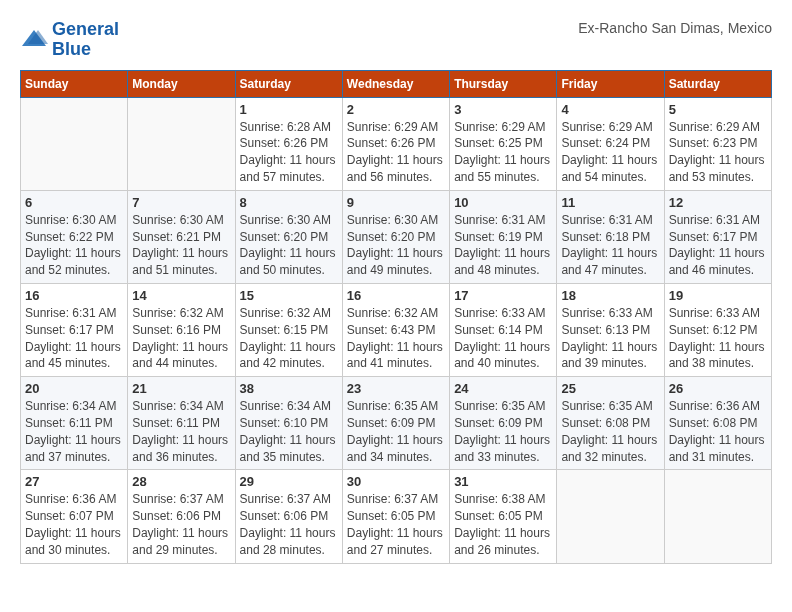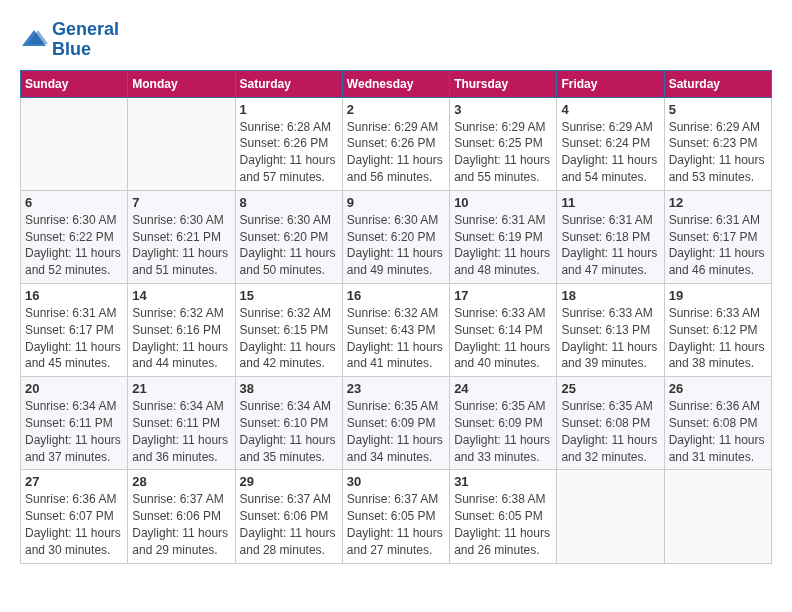--- a/index.html
+++ b/index.html
@@ -43,21 +43,21 @@
     .location {
       font-size: 14px;
       color: #555;
     }
     .calendar {
       width: 100%;
       border-collapse: collapse;
       font-size: 11px;
     }
     .calendar th {
-      background-color: #be185d;
+      background-color: #c2410c;
       color: #fff;
       padding: 6px 4px;
       text-align: left;
       font-size: 12px;
       border: 1px solid #2a6faa;
     }
     .calendar td {
       border: 1px solid #ccc;
       vertical-align: top;
       padding: 4px;
@@ -91,20 +91,21 @@
   <div class="logo">
     <svg class="logo-icon" viewBox="0 0 28 28">
       <polygon points="14,4 26,20 2,20" fill="#3a7fc1"></polygon>
       <polygon points="18,4 28,18 8,18" fill="#1a5fa8" opacity="0.5"></polygon>
     </svg>
     <div class="logo-text">
       <span>General</span><br><span style="color:#1a5fa8;text-align:right;">Blue</span>
     </div>
   </div>
   <div class="title-block">
+    <div class="location">Ex-Rancho San Dimas, Mexico</div>
   </div>
 </div>
 
 <table class="calendar">
   <thead>
     <tr id="header-row">
         <th>Sunday</th>
         <th>Monday</th>
         <th>Saturday</th>
         <th>Wednesday</th>

